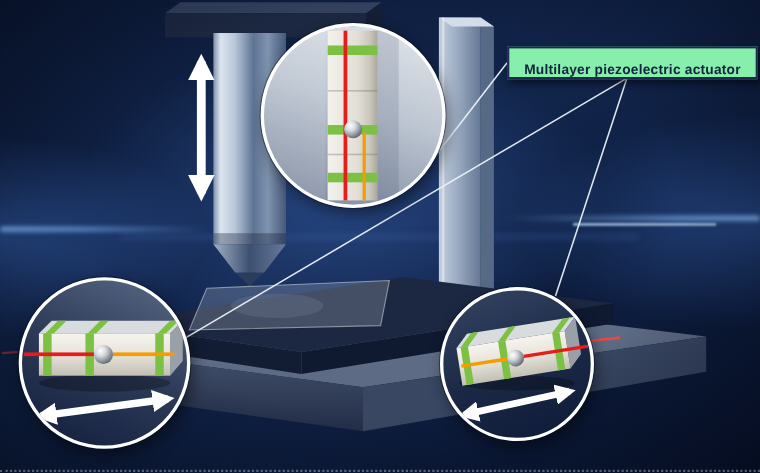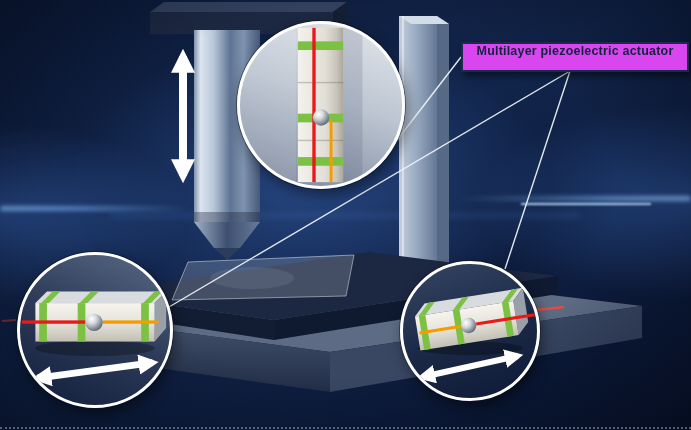--- a/index.html
+++ b/index.html
@@ -34,23 +34,23 @@
   }
   .callout svg{display:block;width:100%;height:100%;}
   .callout.top{left:237px;top:21px;width:168px;height:168px;
     background:linear-gradient(200deg,#e4e8ed 0%, #bcc5d1 45%, #77839a 100%);}
   .callout.bl{left:17px;top:252px;width:156px;height:156px;
     background:linear-gradient(205deg,#5a6a85 0%, #2c3a58 50%, #121e3a 100%);}
   .callout.br{left:400px;top:261px;width:140px;height:140px;
     background:linear-gradient(160deg,#344562 0%, #1a2846 55%, #0e1a36 100%);}
   .label-box{
     position:absolute;left:461px;top:42px;width:228px;height:30px;box-sizing:border-box;
-    background:#d946ef;border:2px solid #1a2b4d;
+    background:#86efac;border:2px solid #1a2b4d;
     box-shadow:3px 4px 6px rgba(0,0,0,0.45);
-    display:flex;align-items:flex-start;justify-content:center;
+    display:flex;align-items:flex-end;justify-content:center;
   }
   .label-box span{
     font-size:12.5px;font-weight:bold;color:#122340;letter-spacing:0.2px;white-space:nowrap;
   }
   .bottom-dotted{position:absolute;left:0;right:0;bottom:1px;height:0;
     border-top:2px dotted rgba(225,238,255,0.35);}
 </style>
 </head>
 <body>
 

